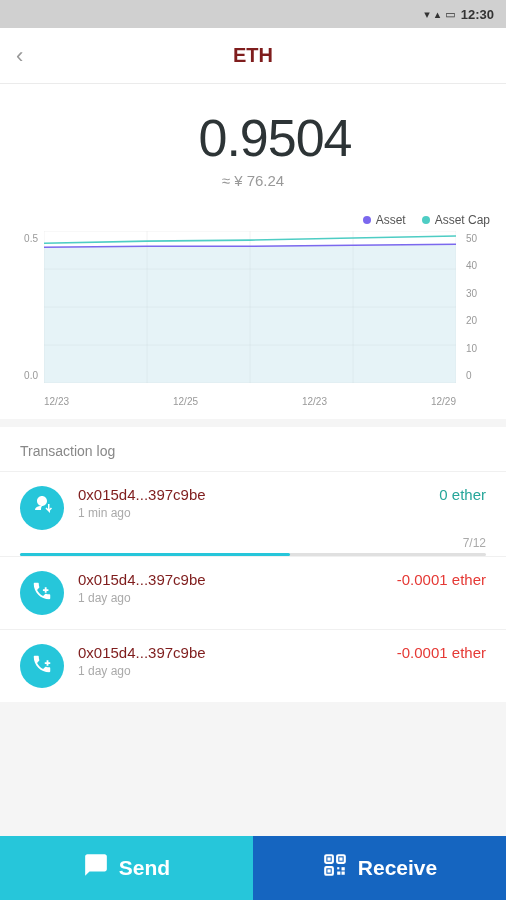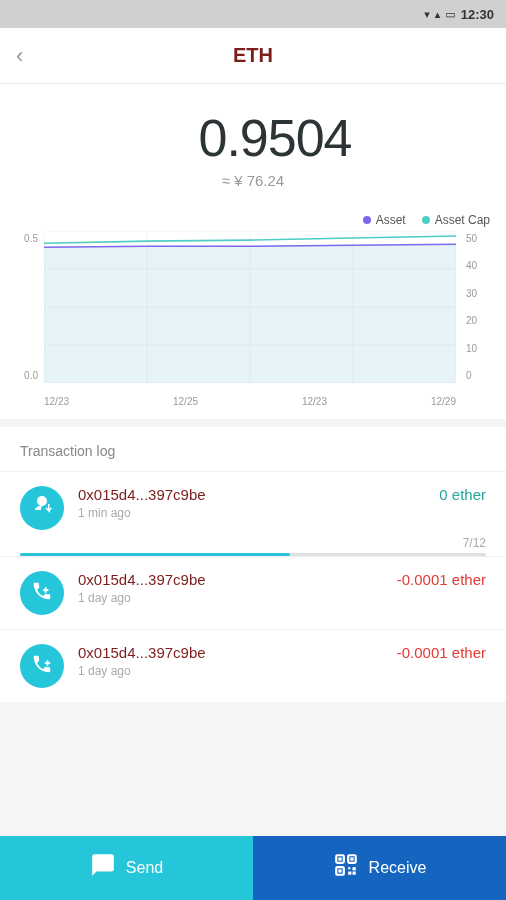--- a/index.html
+++ b/index.html
@@ -269,21 +269,22 @@
     .bottom-nav-btn.send {
       background: #26c6da;
     }
     .bottom-nav-btn.receive {
       background: #1565c0;
     }
     .bottom-nav-btn-icon {
       font-size: 22px;
     }
     .bottom-nav-btn-label {
-      font-size: 16px;
+      font-size: 21px;
+      font-weight: bold;
     }
   </style>
 </head>
 <body>
 
 <div class="status-bar">
   <div class="status-icons">
     <span class="status-icon-item">▾</span>
     <span class="status-icon-item">▴</span>
     <span class="status-icon-item">▭</span>

